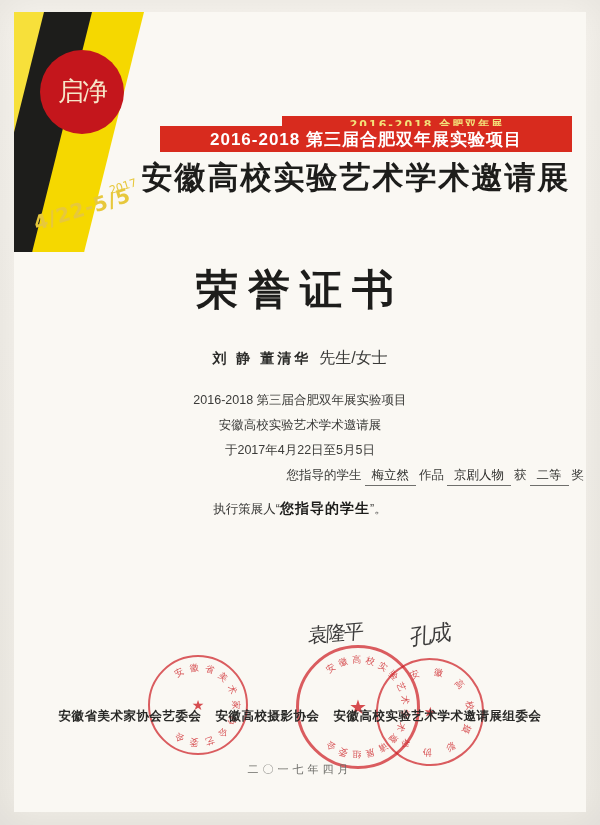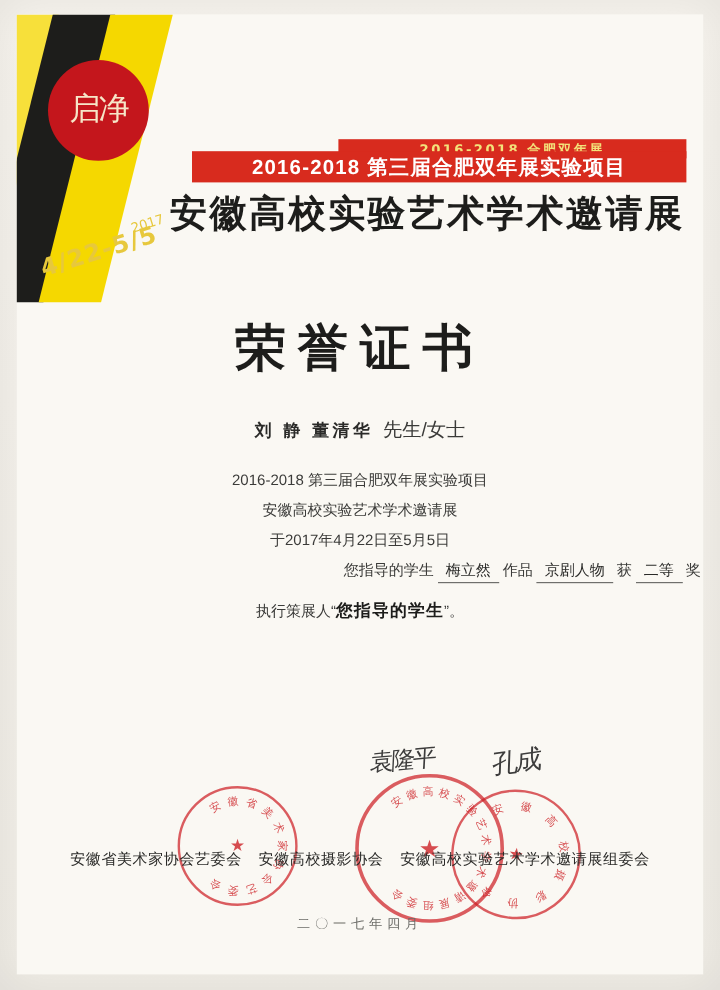--- a/index.html
+++ b/index.html
@@ -264,21 +264,21 @@
 
   .orgs {
     position: absolute;
     top: 708px;
     left: 0; right: 0;
     text-align: center;
     font-size: 12.5px;
     color: #2a2a28;
     letter-spacing: 0.5px;
   }
-  .orgs span { margin: 0 7px; }
+  .orgs span { margin: 0 7px; font-weight: bold; }
 
   .date-line {
     position: absolute;
     top: 762px;
     left: 0; right: 0;
     text-align: center;
     font-size: 11px;
     color: #6d6d69;
     letter-spacing: 4px;
   }

